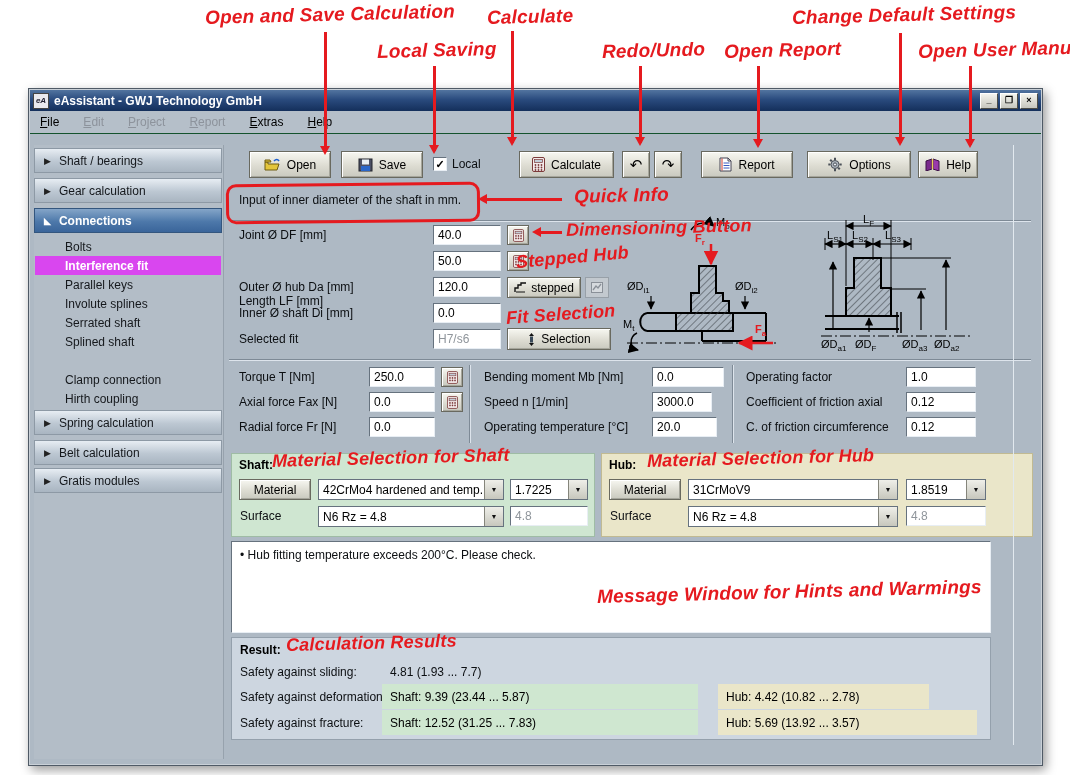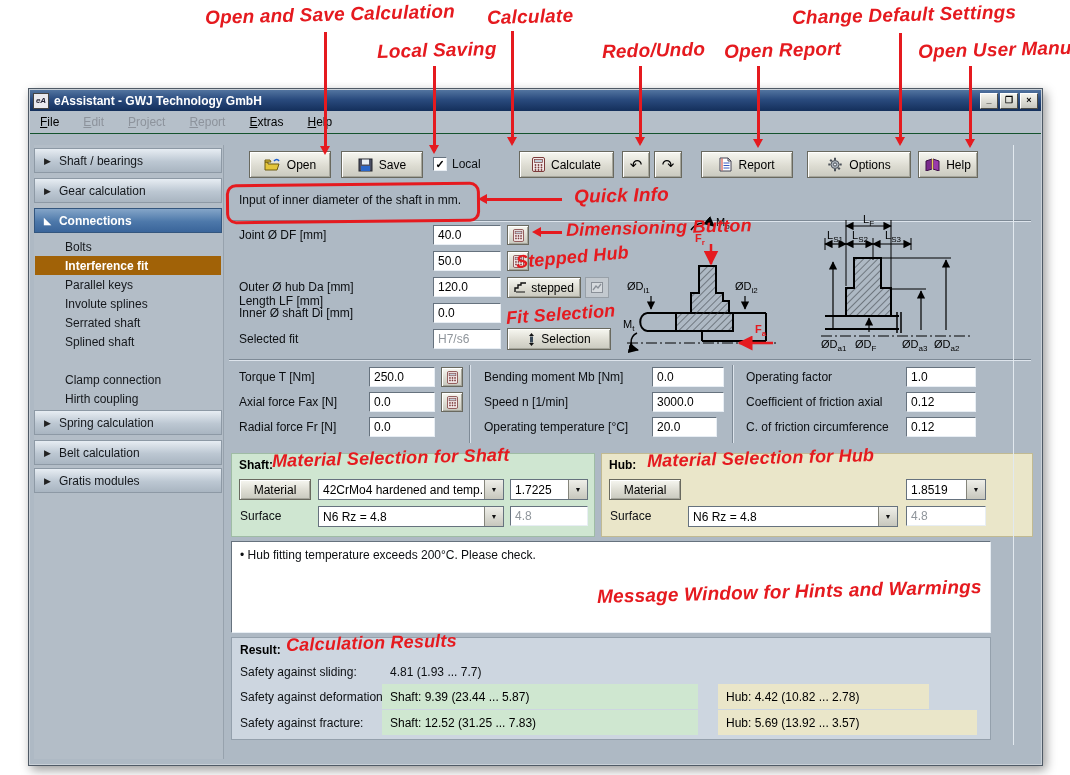--- a/index.html
+++ b/index.html
@@ -32,21 +32,21 @@
   .side-section{left:5px;width:188px;height:25px;display:flex;align-items:center;gap:8px;
                 padding-left:9px;box-sizing:border-box;font-size:12px;color:#15181c;
                 background:linear-gradient(180deg,#e7edf3 0%,#bcc7d2 55%,#a9b5c1 100%);
                 border:1px solid #8d99a5;}
   .side-section .tri{font-size:9px;color:#222;}
   .side-section.active{background:linear-gradient(180deg,#84a5c8 0%,#4d78aa 55%,#3a659a 100%);
                        color:#fff;font-weight:bold;border-color:#33567e;}
   .side-section.active .tri{color:#fff;}
   .side-item{left:6px;width:186px;height:19px;display:flex;align-items:center;
              padding-left:30px;box-sizing:border-box;color:#15181c;}
-  .side-item.selected{background:#a16207;color:#fff;font-weight:bold;}
+  .side-item.selected{background:#d946ef;color:#fff;font-weight:bold;}
 
   
   .tbtn{background:linear-gradient(180deg,#f7f7f1 0%,#dddcd2 55%,#c9c9bf 100%);
         border:1px solid #69695f;box-shadow:inset 1px 1px 0 #fff,inset -1px -1px 0 #a5a59b;
         display:flex;align-items:center;justify-content:center;gap:6px;font-size:12px;color:#000;box-sizing:border-box;}
   .tbtn.small{gap:0;}
   .tbtn.disabled{background:#c3c9cf;border-color:#98a0a8;box-shadow:none;color:#8a9098;}
   .field{height:20px;background:#fff;border:1px solid;border-color:#66727e #e8eef4 #e8eef4 #66727e;
          font-family:"Liberation Sans",sans-serif;font-size:12px;padding:0 4px;box-sizing:border-box;color:#000;}
   .field.ro{color:#8f959b;}
@@ -414,21 +414,21 @@
       </svg>
   </div>
   <div class="abs lbl" style="left:210px;top:331px;">Radial force Fr [N]</div>
   <input class="abs field" style="left: 340px; top: 328px; width: 66px;" value="0.0">
 
   <div class="abs vsep" style="left:440px;top:276px;height:78px;"></div>
 
   <div class="abs lbl" style="left:455px;top:281px;">Bending moment Mb [Nm]</div>
   <input class="abs field" style="left: 623px; top: 278px; width: 72px;" value="0.0">
   <div class="abs lbl" style="left:455px;top:306px;">Speed n [1/min]</div>
-  <input class="abs field" style="left: 623px; top: 303px; width: 72px;" value="3000.0">
+  <input class="abs field" style="left: 623px; top: 303px; width: 60px;" value="3000.0">
   <div class="abs lbl" style="left:455px;top:331px;">Operating temperature [°C]</div>
   <input class="abs field" style="left: 623px; top: 328px; width: 65px;" value="20.0">
 
   <div class="abs vsep" style="left:703px;top:276px;height:78px;"></div>
 
   <div class="abs lbl" style="left:717px;top:281px;">Operating factor</div>
   <input class="abs field" style="left: 877px; top: 278px; width: 70px;" value="1.0">
   <div class="abs lbl" style="left:717px;top:306px;">Coefficient of friction axial</div>
   <input class="abs field" style="left: 877px; top: 303px; width: 70px;" value="0.12">
   <div class="abs lbl" style="left:717px;top:331px;">C. of friction circumference</div>
@@ -453,20 +453,24 @@
       <span class="combo-btn">▼</span>
     </div>
     <input class="abs field ro" style="left: 278px; top: 52px; width: 78px;" readonly="" value="4.8">
   </div>
 
   <div class="abs panel-hub" style="left:572px;top:364px;width:430px;height:82px;">
     <span class="abs panel-title" style="left:7px;top:4px;">Hub:</span>
     <div class="abs tbtn" style="left:7px;top:25px;width:72px;height:21px;">
         <span>Material</span>
       </div>
+    <div class="abs combo" style="left:86px;top:25px;width:210px;">
+      <span class="combo-text">31CrMoV9</span>
+      <span class="combo-btn">▼</span>
+    </div>
     <div class="abs combo" style="left:304px;top:25px;width:80px;">
       <span class="combo-text">1.8519</span>
       <span class="combo-btn">▼</span>
     </div>
     <span class="abs lbl" style="left:8px;top:55px;">Surface</span>
     <div class="abs combo" style="left:86px;top:52px;width:210px;">
       <span class="combo-text">N6 Rz = 4.8</span>
       <span class="combo-btn">▼</span>
     </div>
     <input class="abs field ro" style="left: 304px; top: 52px; width: 80px;" readonly="" value="4.8">

